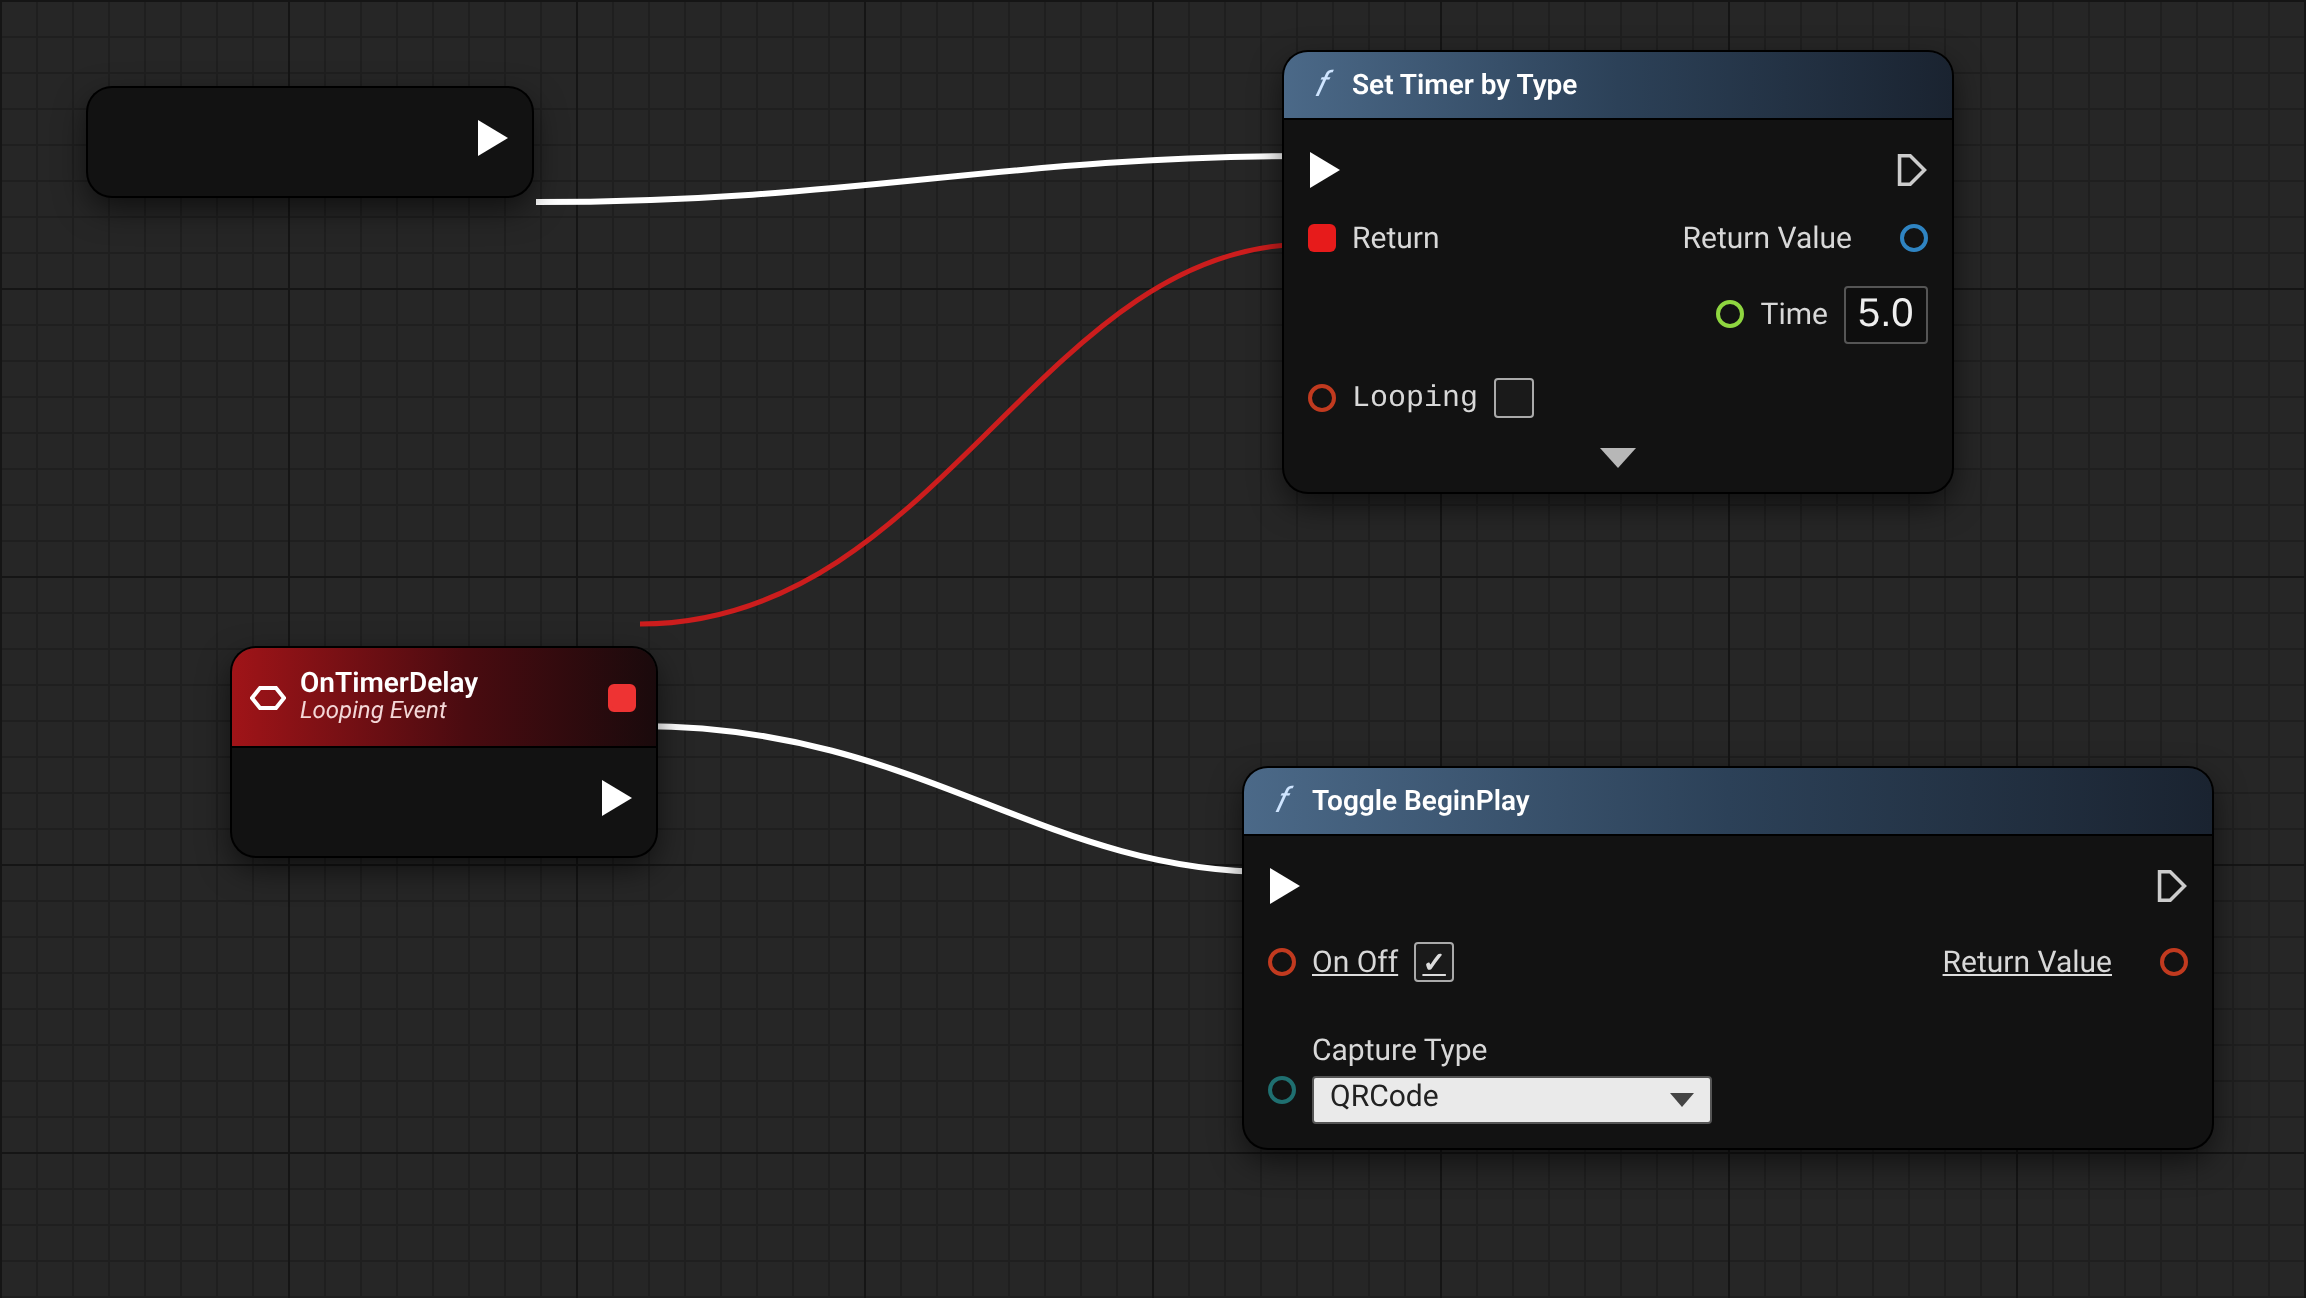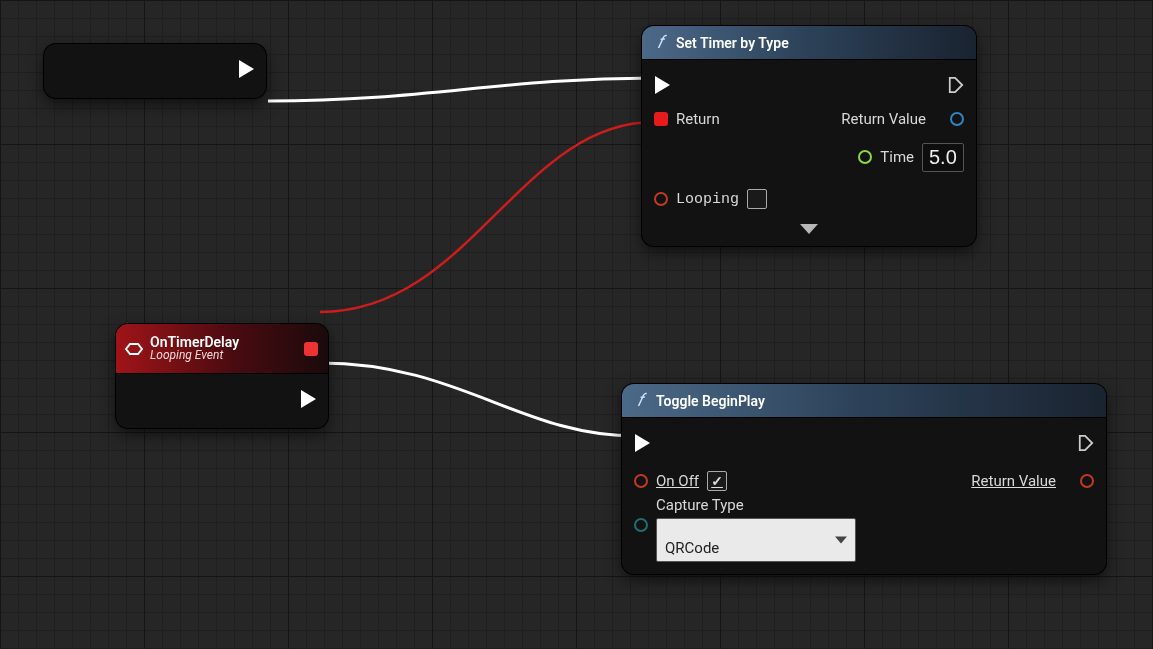--- a/index.html
+++ b/index.html
@@ -81,21 +81,21 @@
     padding:2px 6px; width:42px; font-size:20px; border-radius:2px;
   }
   .checkbox {
     width:20px;height:20px; border:1px solid #aaa; border-radius:2px;
     display:flex;align-items:center;justify-content:center;
     background:#1a1a1a;
   }
   .checkbox.checked::after{ content:"✓"; color:#ddd; font-size:14px; font-weight:bold; }
   .dropdown {
     background:#eaeaea; color:#222; font-size:15px;
-    padding:20px 28px 4px 8px; border:1px solid #555; border-radius:2px;
+    padding:0 28px 4px 8px; border:1px solid #555; border-radius:2px;
     position:relative; min-width:200px;
   }
   .dropdown::after {
     content:""; position:absolute; right:8px; top:50%;
     border-left:6px solid transparent; border-right:6px solid transparent;
     border-top:7px solid #444; transform:translateY(-50%);
   }
   .advance-arrow {
     width:0;height:0; border-left:9px solid transparent; border-right:9px solid transparent;
     border-top:10px solid #b7b7b7; margin:4px auto 0;

